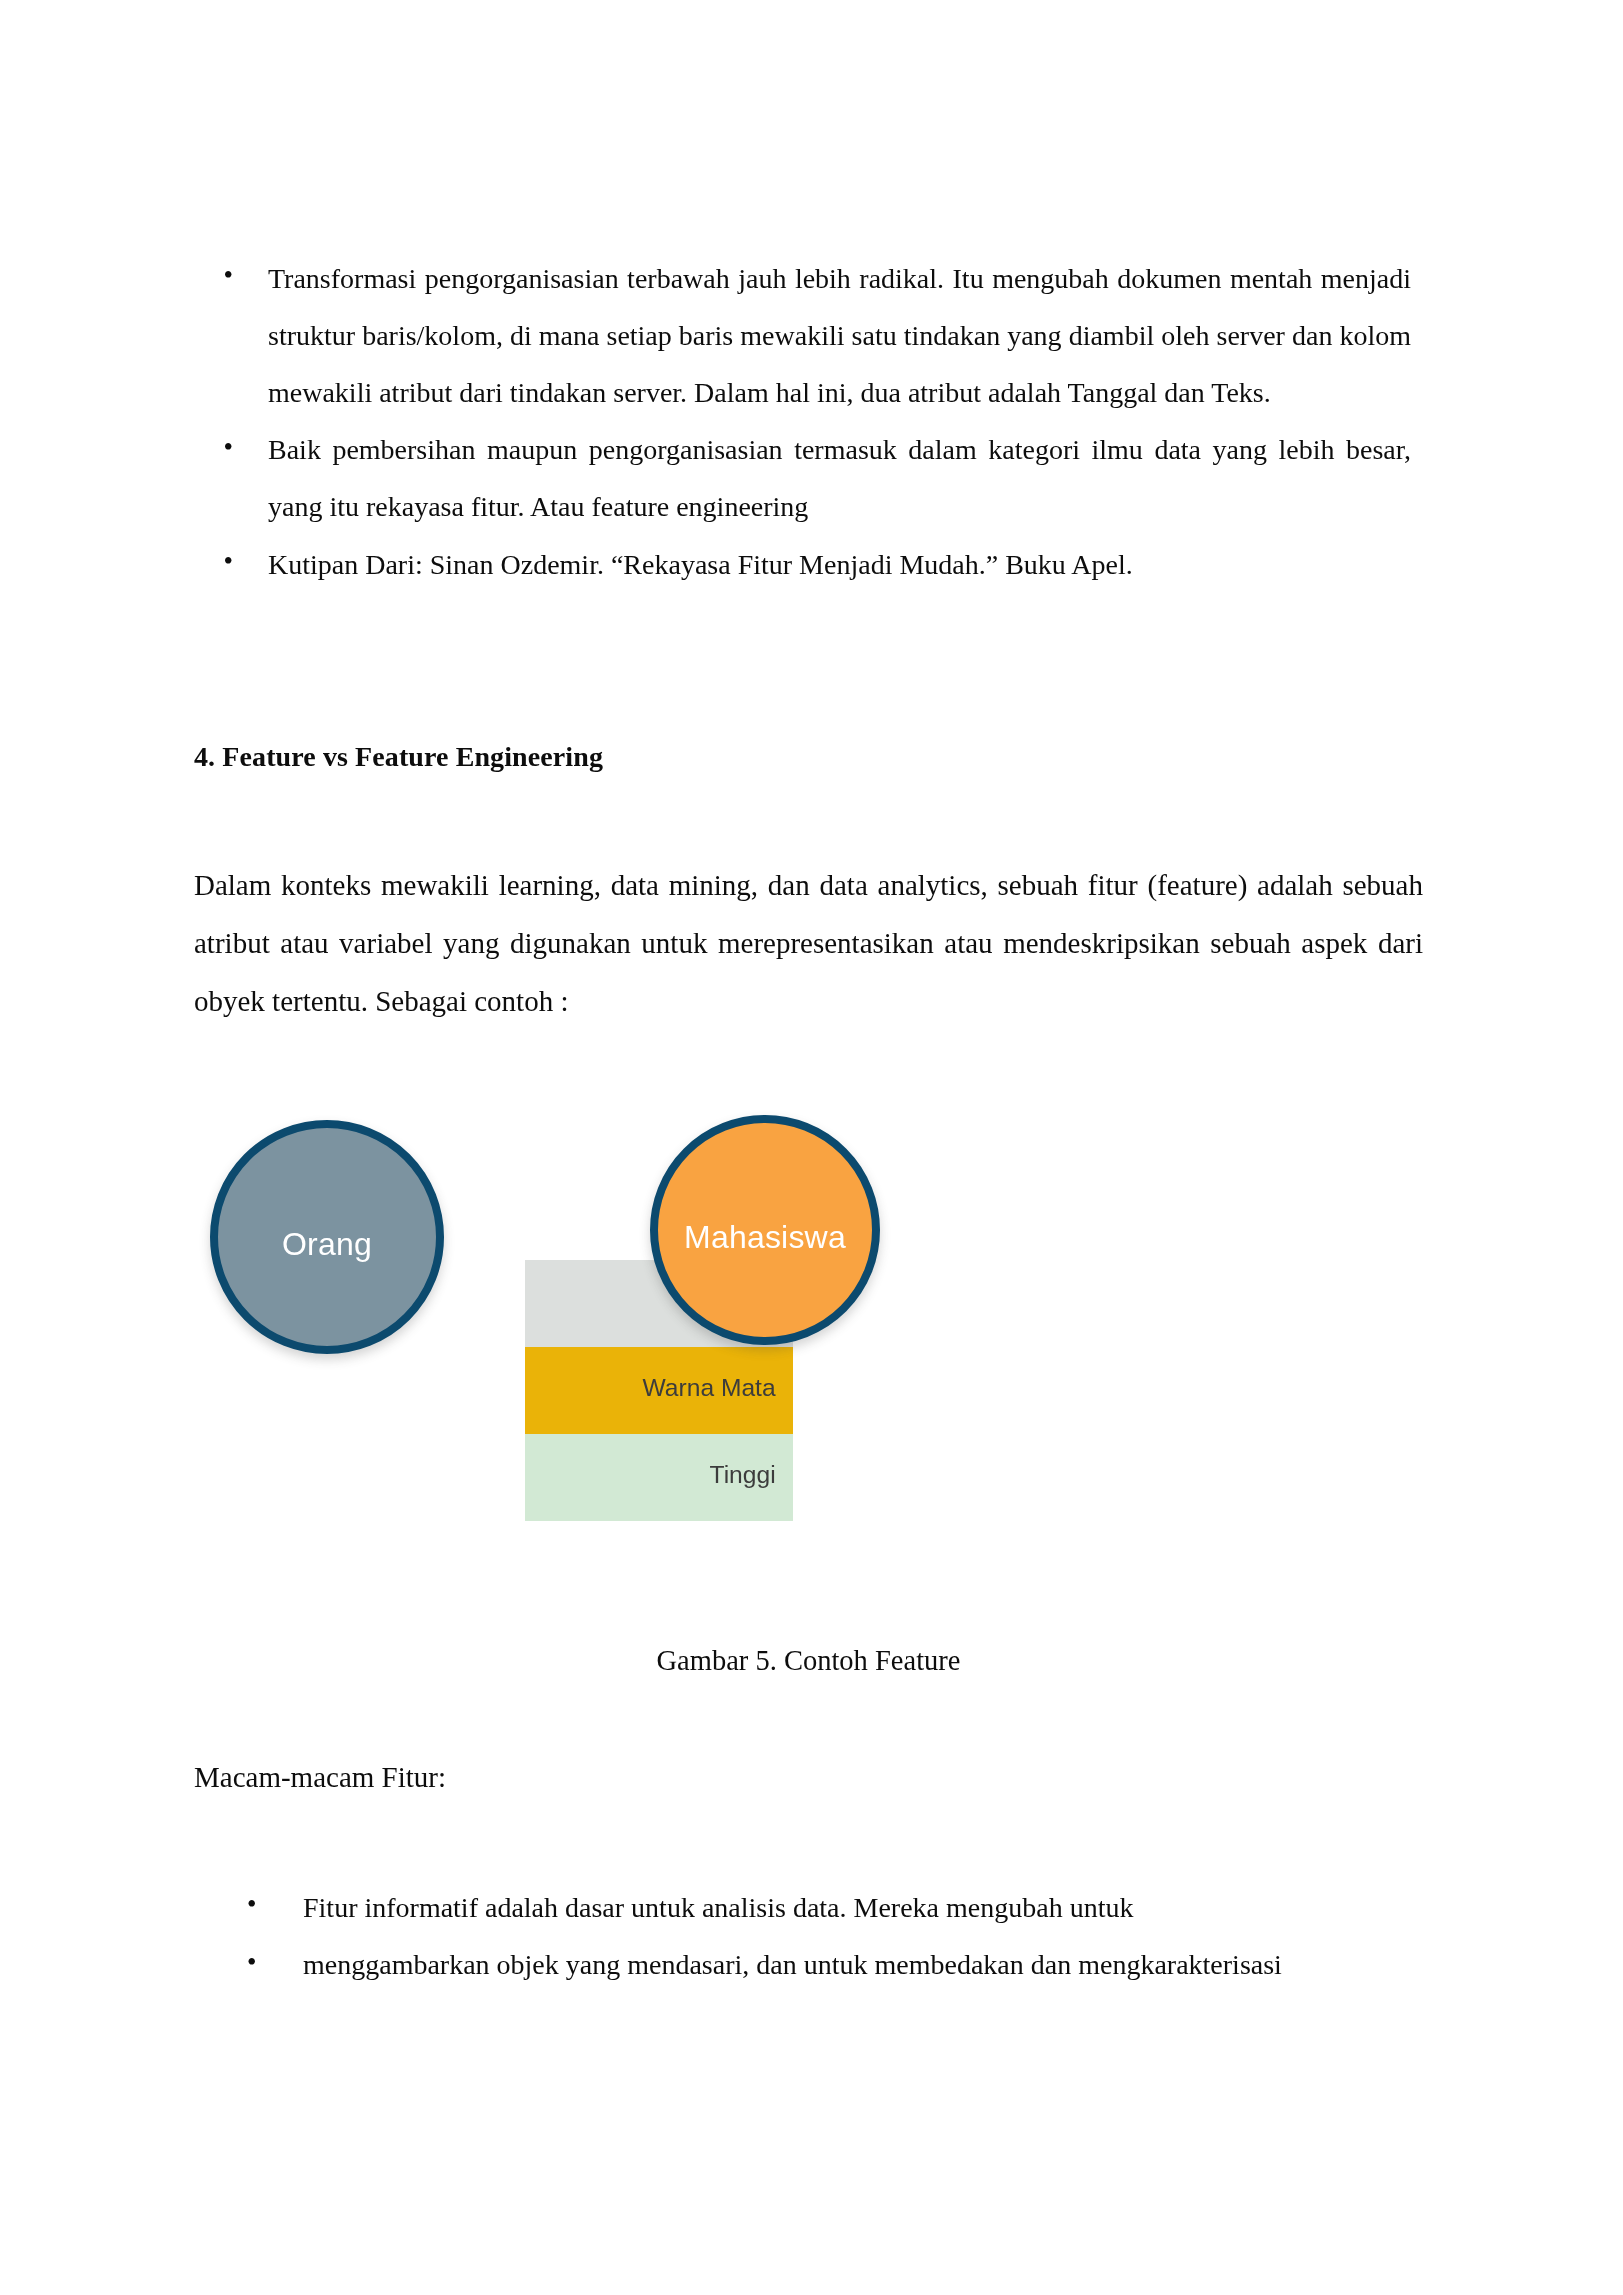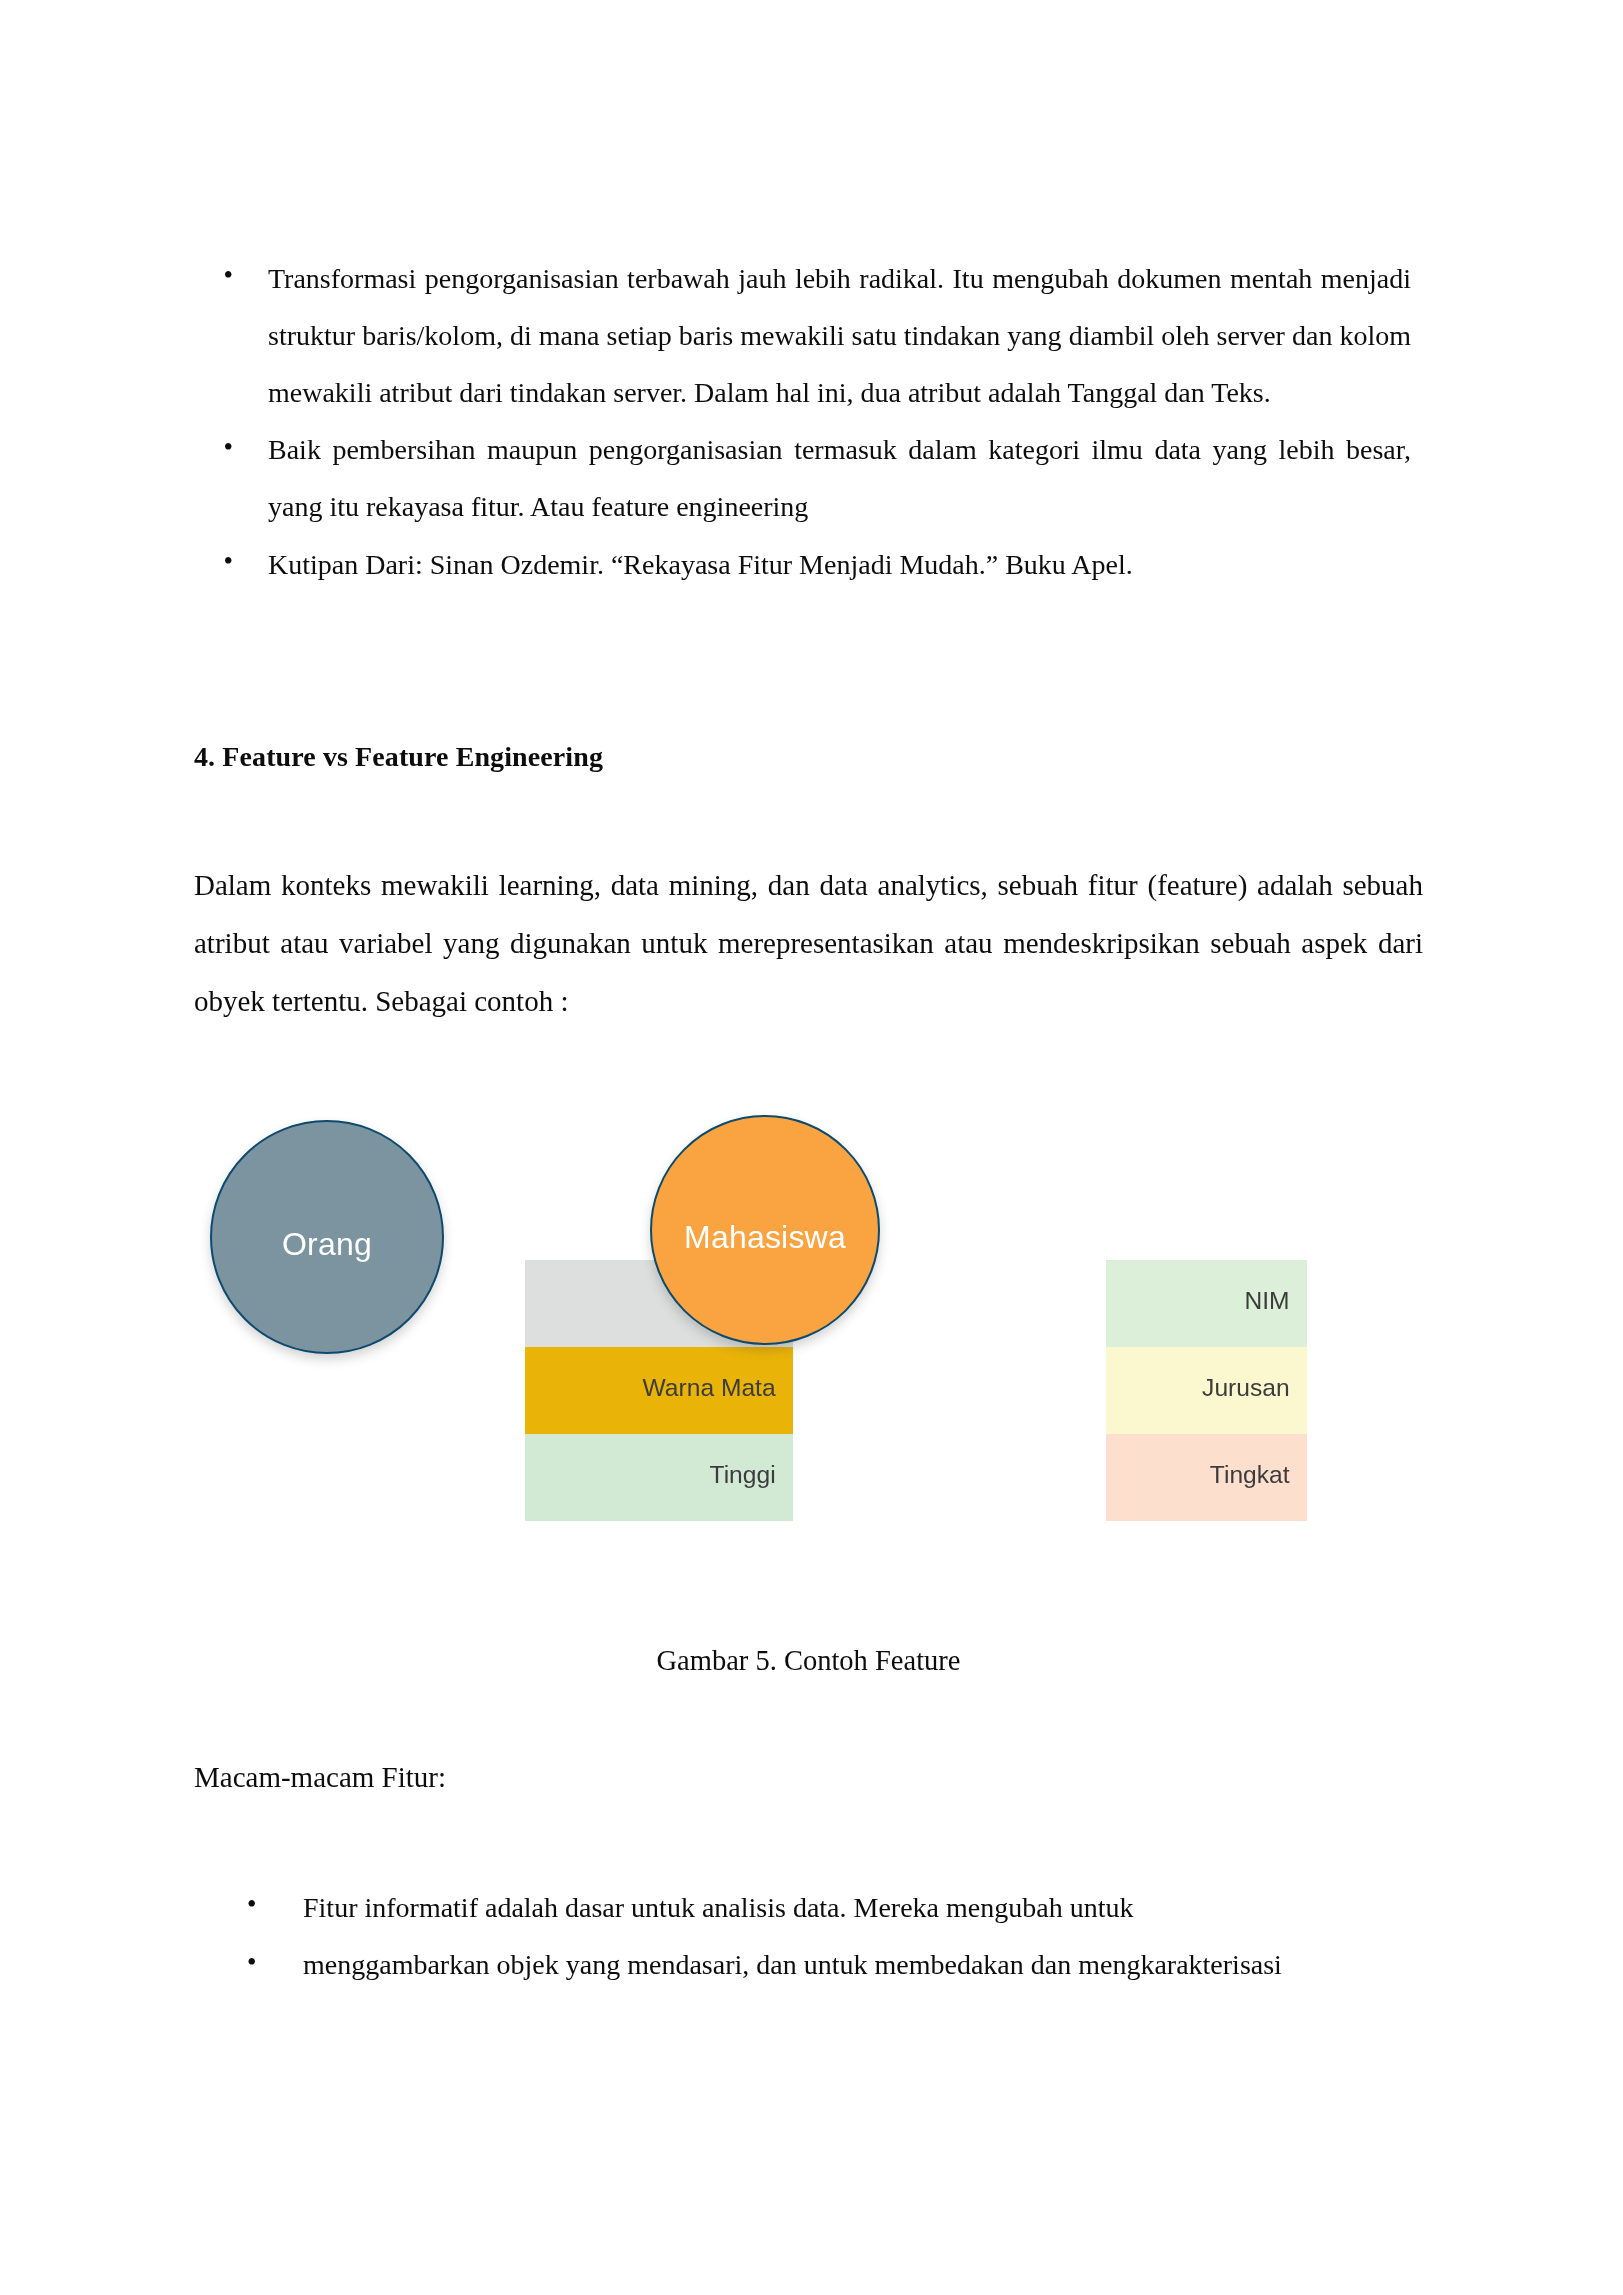--- a/index.html
+++ b/index.html
@@ -104,21 +104,21 @@
     font-family:"Liberation Sans", sans-serif;
     font-size:24.6px;
     color:#3c3c3c;
     padding-right:17.4px;
   }
   .fgroup .bar span { display:block; }
   .fgroup .circle {
     position:absolute;
     border-radius:50%;
     box-sizing:border-box;
-    border:2px solid #0c4a6e;
+    border:8px solid #0c4a6e;
     box-shadow:0 5.5px 11px rgba(60,60,60,0.22);
     z-index:3;
   }
   .fgroup .circle .clabel {
     position:absolute;
     left:0; right:0;
     top:53%;
     transform:translateY(-50%);
     text-align:center;
     color:#ffffff;
@@ -171,31 +171,20 @@
         <div class="bar" style="height:87px;background:#d2e9d4;">
           <span style="padding-top:27px;">Tinggi</span>
         </div>
       </div>
       <div class="circle">
         <div class="clabel">Orang</div>
       </div>
     </div>
 
     <div class="fgroup" id="group-mahasiswa">
-      <div class="bars">
-        <div class="bar" style="height:87px;background:#dcefd9;">
-          <span style="padding-top:27px;">NIM</span>
-        </div>
-        <div class="bar" style="height:87px;background:#fbf8d0;">
-          <span style="padding-top:27px;">Jurusan</span>
-        </div>
-        <div class="bar" style="height:87px;background:#fcdfcc;">
-          <span style="padding-top:27px;">Tingkat</span>
-        </div>
-      </div>
       <div class="circle">
         <div class="clabel">Mahasiswa</div>
       </div>
     </div>
 
   </div>
 
   <div class="col" style="top:1641px;">
     <div class="caption">Gambar 5. Contoh Feature</div>
   </div>

